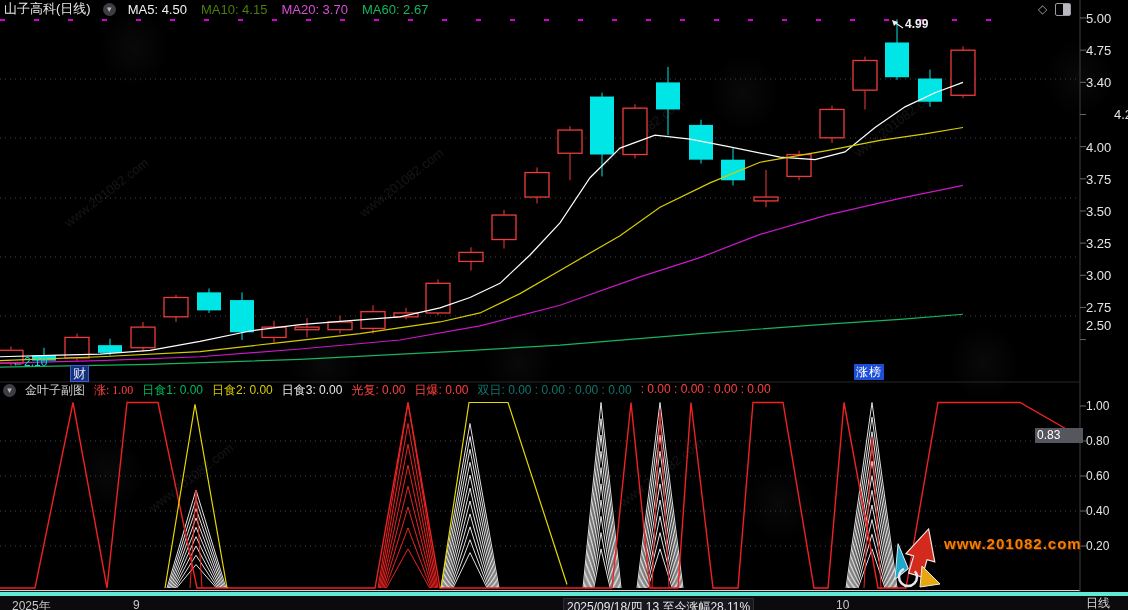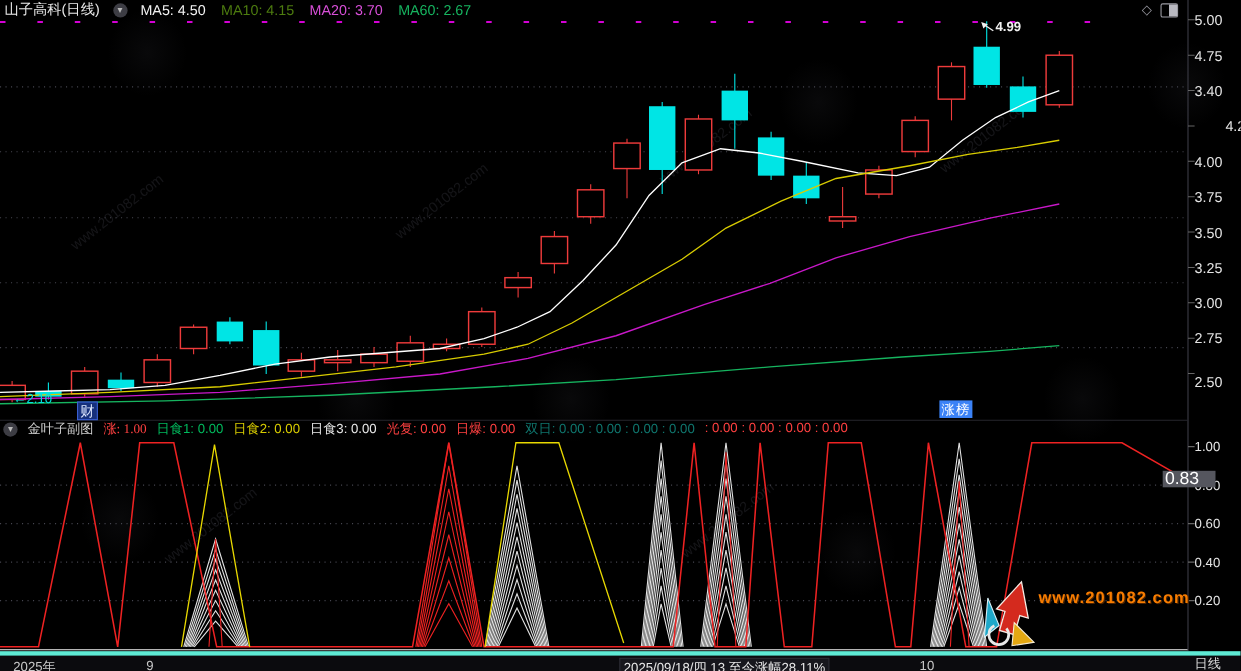--- a/index.html
+++ b/index.html
@@ -8,32 +8,32 @@
   .hdr{position:absolute;left:0;top:0;width:1080px;height:18px;display:flex;align-items:center;
        gap:12px;padding-left:4px;font-size:13px;white-space:nowrap;z-index:30;}
   .hdr .title{color:#e8e8e8;}
   .chev{width:13px;height:13px;border-radius:50%;background:#3d3d44;color:#b8b8b8;font-size:9px;
         line-height:13px;text-align:center;flex:0 0 auto;}
   .subhdr{position:absolute;left:0;top:383px;width:1080px;height:15px;display:flex;align-items:center;
         gap:9px;padding-left:3px;font-size:12px;white-space:nowrap;z-index:30;overflow:hidden;}
   svg.layer{position:absolute;left:0;top:0;z-index:10;}
   .ylab{position:absolute;left:1086px;font-size:13px;color:#e4e4e4;z-index:25;}
   .ylab2{position:absolute;left:1086px;font-size:12px;color:#e4e4e4;z-index:25;}
-  .tag{position:absolute;left:1057px;width:46px;height:15px;background:#55565e;color:#fff;
-       font-size:16px;text-align:left;padding-left:2px;line-height:15px;z-index:26;}
+  .tag{position:absolute;left:1035px;width:46px;height:15px;background:#55565e;color:#fff;
+       font-size:12px;text-align:left;padding-left:2px;line-height:15px;z-index:26;}
   .bbar{position:absolute;left:0;top:592px;width:1128px;height:18px;background:#0b0b0e;
         border-top:4px solid #5eead4;z-index:20;font-size:12px;color:#c8c8c8;}
   .bitem{position:absolute;top:2px;white-space:nowrap;}
   .boxed{background:#17171d;border:1px solid #2c2c34;padding:0 3px;color:#e8e8e8;}
   .period{position:absolute;left:1086px;top:595px;font-size:12px;color:#d8d8d8;z-index:27;}
   .hi-label{position:absolute;left:905px;top:17px;font-size:12px;color:#f0f0f0;z-index:24;font-weight:bold;}
   .lo-label{position:absolute;left:12px;top:355px;font-size:12px;color:#00e0e0;z-index:24;}
   .badge-cai{position:absolute;left:70px;top:365px;font-size:13px;background:#16307c;color:#dfe8ff;
        border:1px solid #3a5fd0;padding:0 2px;line-height:15px;z-index:24;}
-  .badge-zb{position:absolute;left:854px;top:364px;font-size:12px;background:#3b82f6;color:#fff;
+  .badge-zb{position:absolute;left:854px;top:364px;font-size:12px;background:#1d4ed8;color:#fff;
        padding:1px 2px;line-height:14px;z-index:24;letter-spacing:1px;}
   .winicons{position:absolute;left:1038px;top:3px;display:flex;gap:8px;align-items:center;z-index:31;}
   .diamond{color:#9a9aa2;font-size:12px;line-height:13px;}
   .splitsq{width:14px;height:11px;border:1px solid #9a9aa2;border-radius:2px;
        background:linear-gradient(to right,transparent 50%,#b8b8c0 50%);}
   .wm{position:absolute;color:rgba(170,170,195,0.12);font-size:13px;transform:rotate(-38deg);
       z-index:5;white-space:nowrap;}
   .blob{position:absolute;width:78px;height:86px;z-index:4;opacity:.5;
       background:radial-gradient(ellipse at center,rgba(110,110,125,.16),rgba(0,0,0,0) 65%);}
   .logo{position:absolute;left:944px;top:532px;z-index:28;line-height:1;}
@@ -320,19 +320,19 @@
 <div class="ylab" style="top: 11px;">5.00</div>
     <div class="ylab" style="top: 43.16px;">4.75</div>
     <div class="ylab" style="top: 75.32px;">3.40</div>
     <div class="ylab" style="top: 107.48px; margin-left: 28px;">4.25</div>
     <div class="ylab" style="top: 139.64px;">4.00</div>
     <div class="ylab" style="top: 171.8px;">3.75</div>
     <div class="ylab" style="top: 203.96px;">3.50</div>
     <div class="ylab" style="top: 236.12px;">3.25</div>
     <div class="ylab" style="top: 268.28px;">3.00</div>
     <div class="ylab" style="top: 300.44px;">2.75</div>
-    <div class="ylab" style="top: 340px;">2.50</div>
+    <div class="ylab" style="top: 318px;">2.50</div>
     <div class="ylab2" style="top: 399px;">1.00</div>
     <div class="ylab2" style="top: 434px;">0.80</div>
     <div class="ylab2" style="top: 469px;">0.60</div>
     <div class="ylab2" style="top: 504px;">0.40</div>
     <div class="ylab2" style="top: 539px;">0.20</div>
   </div>
 
 </body></html>

